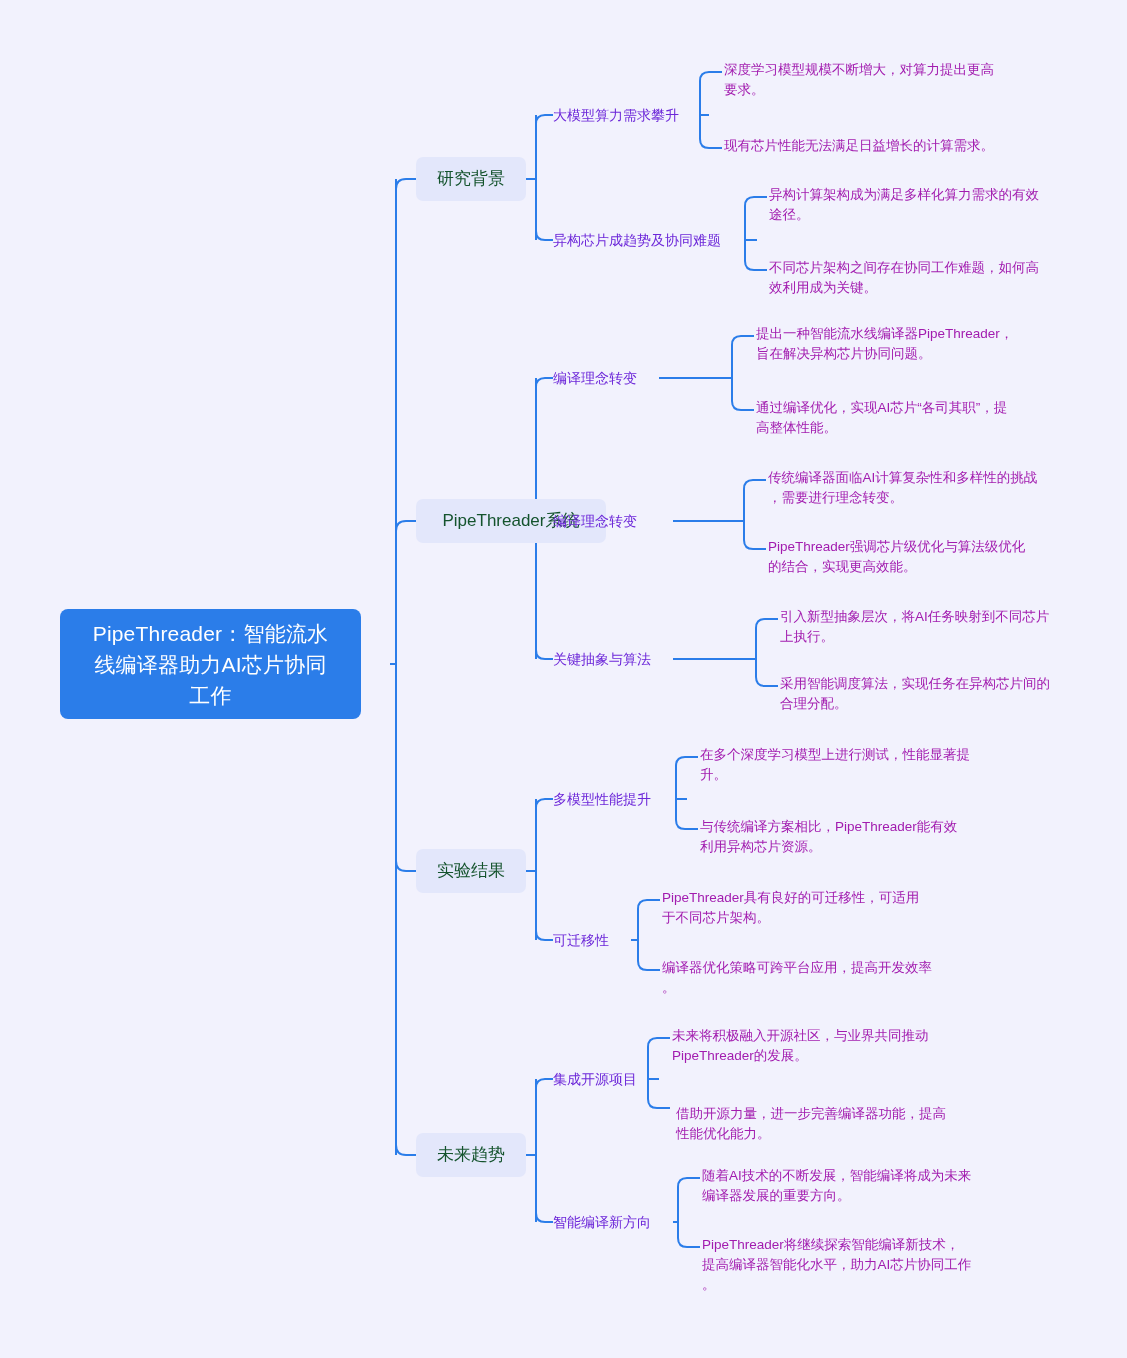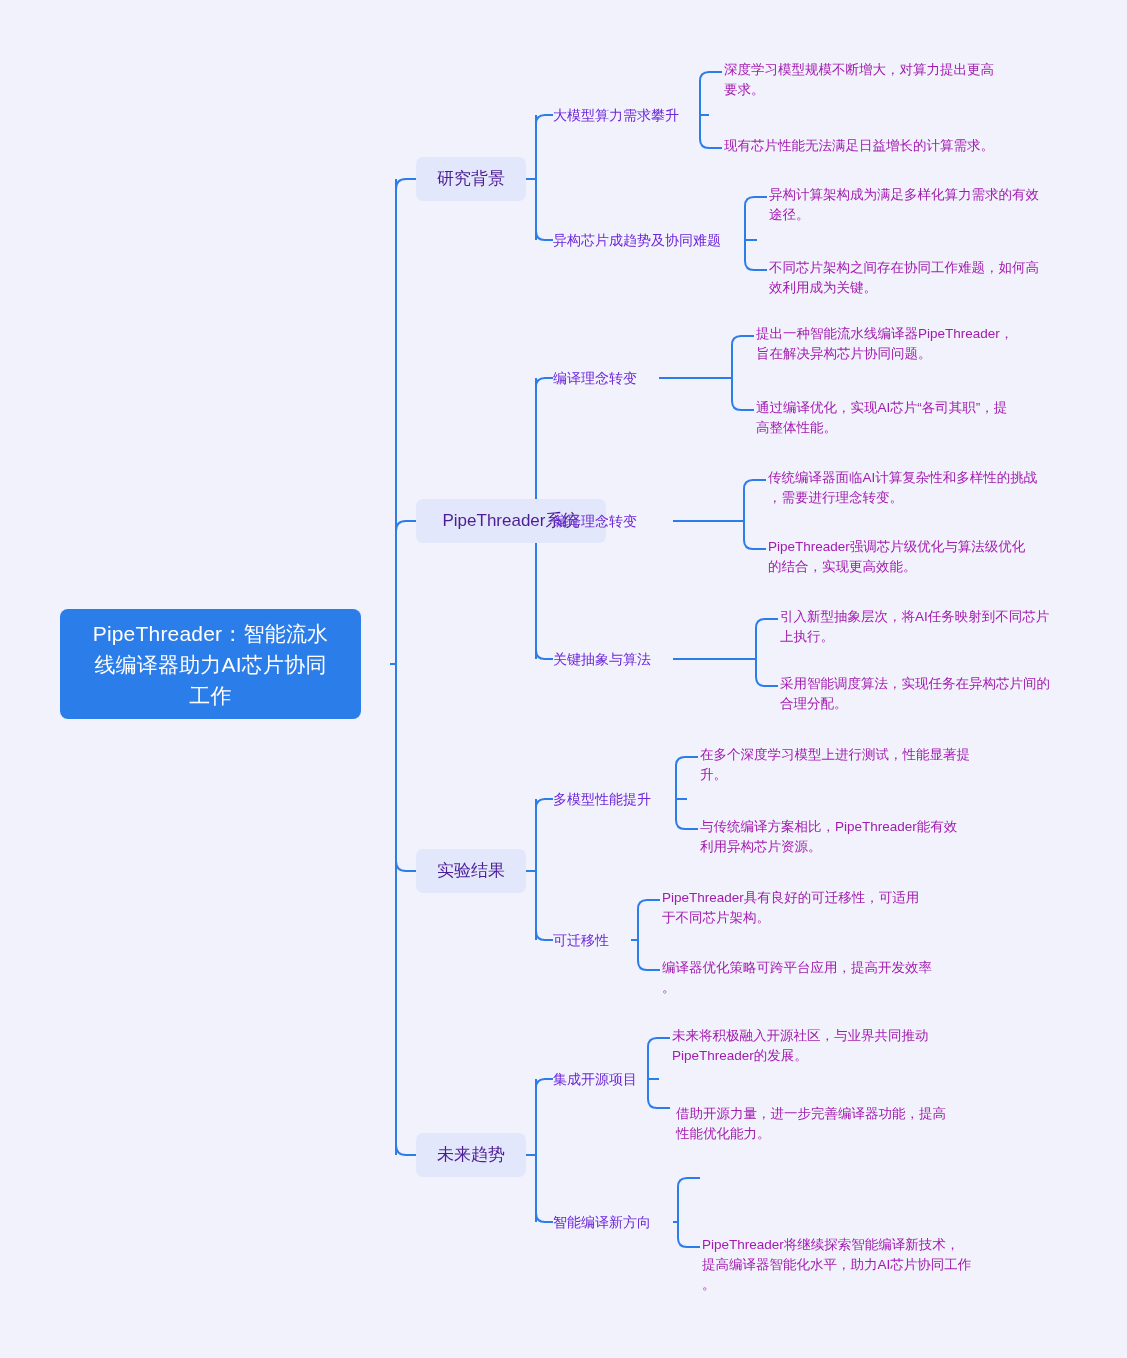--- a/index.html
+++ b/index.html
@@ -46,21 +46,21 @@
     justify-content: center;
   }
   .root-node .root-text {
     display: block;
     white-space: pre-line;
   }
 
   
   .l2-node {
     background: #e3e7fb;
-    color: #4c1d95;
+    color: #14532d;
     border-radius: 7px;
     font-size: 17px;
     line-height: 24px;
     padding: 9px 18px;
     white-space: nowrap;
     display: flex;
     align-items: center;
     justify-content: center;
   }
 
@@ -197,16 +197,18 @@
     <div class="node l3-node" style="left: 553px; top: 1068px; height: 22px;">
       <span>集成开源项目</span>
     </div>
     <div class="node leaf-node" style="left: 672px; top: 1026px;">未来将积极融入开源社区，与业界共同推动
 PipeThreader的发展。</div>
     <div class="node leaf-node" style="left: 676px; top: 1096px; margin-top: 8px;">借助开源力量，进一步完善编译器功能，提高
 性能优化能力。</div>
     <div class="node l3-node" style="left: 553px; top: 1211px; height: 22px;">
       <span>智能编译新方向</span>
     </div>
+    <div class="node leaf-node" style="left: 702px; top: 1166px;">随着AI技术的不断发展，智能编译将成为未来
+编译器发展的重要方向。</div>
     <div class="node leaf-node" style="left: 702px; top: 1235px;">PipeThreader将继续探索智能编译新技术，
 提高编译器智能化水平，助力AI芯片协同工作
 。</div>
   </div>
 
 </body></html>

